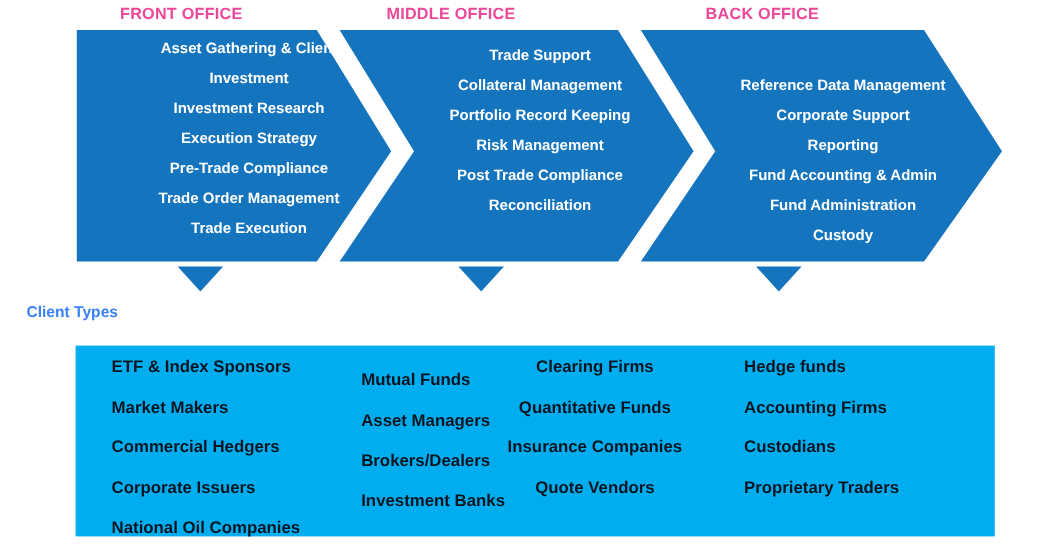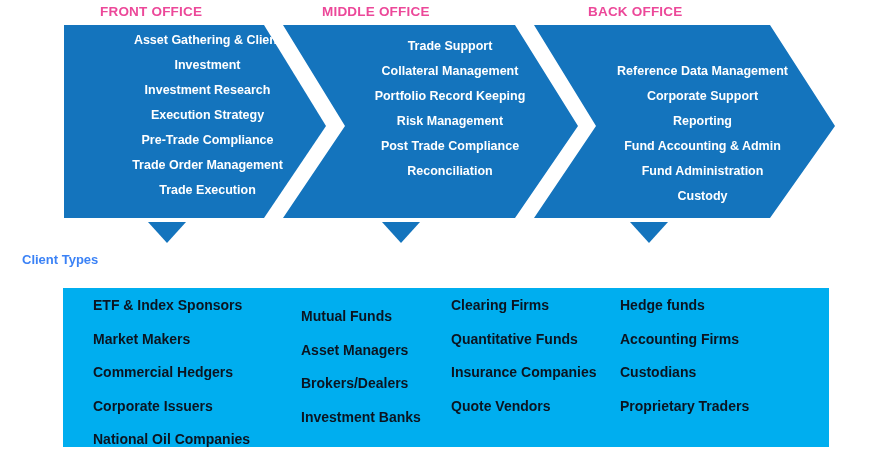--- a/index.html
+++ b/index.html
@@ -99,21 +99,21 @@
     white-space: nowrap;
   }
   .client-col .item {
     display: block;
     height: 32.5px;
     line-height: 32.5px;
     padding-top: 1px;
   }
   #col-1 { left: 30px; }
   #col-2 { left: 238px; margin-top: 11px; }
-  #col-3 { left: 388px; }
+  #col-3 { left: 360px; text-align: center; }
   #col-4 { left: 557px; }
 </style>
 </head>
 <body>
 
 <div id="canvas">
 
   <div class="office-header" id="hdr-front">FRONT OFFICE</div>
   <div class="office-header" id="hdr-middle">MIDDLE OFFICE</div>
   <div class="office-header" id="hdr-back">BACK OFFICE</div>

